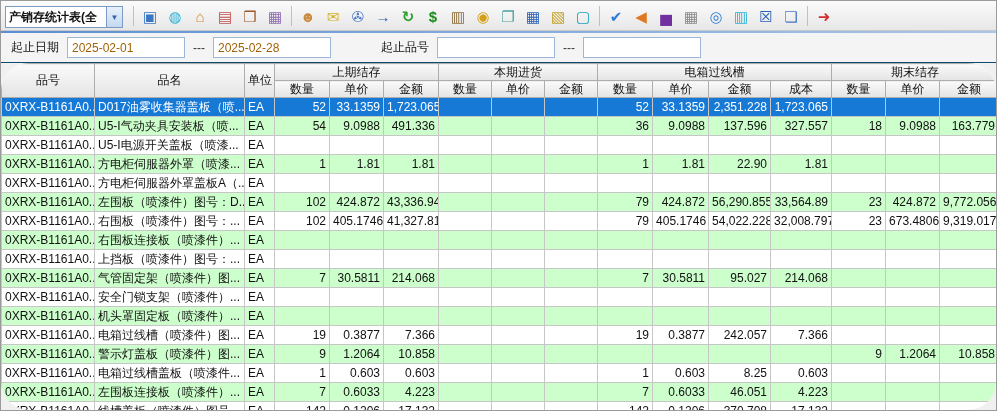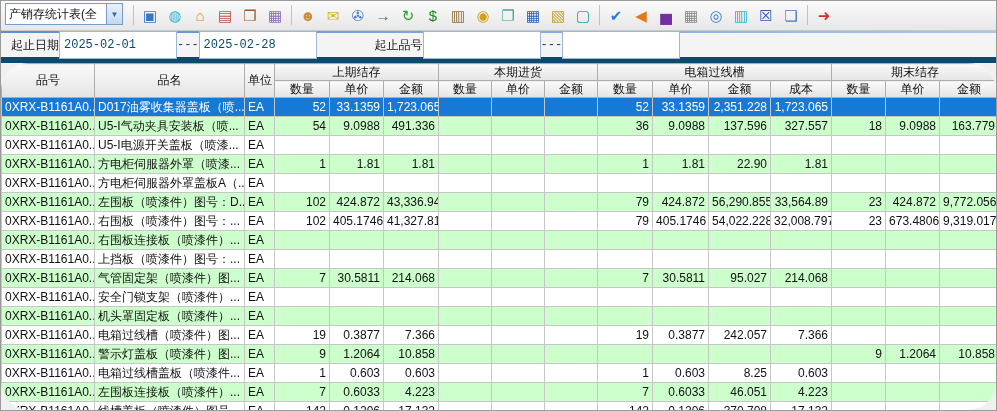--- a/index.html
+++ b/index.html
@@ -7,24 +7,25 @@
   body {
     font-family: "Liberation Sans", "DejaVu Sans", sans-serif;
     font-size: 12px;
     background: #f0f0f0;
   }
   .app { width: 997px; height: 411px; border: 1px solid #9a9a9a; display: flex; flex-direction: column; background:#f0f0f0; }
 
   
   .toolbar {
     height: 30px; flex: 0 0 30px;
-    display: flex; align-items: flex-start;
+    display: flex; align-items: flex-end;
     padding: 2px 4px; gap: 1px;
     background: linear-gradient(#fbfbfb, #e7e7e7);
     border-bottom: 1px solid #c9c9c9;
+    font-weight: bold;
   }
   .combo {
     display: flex; align-items: center;
     width: 118px; height: 22px;
     background: #fff; border: 1px solid #7a9cc4;
     margin-right: 6px;
   }
   .combo-text { flex: 1; padding: 0 3px; white-space: nowrap; overflow: hidden; font-size: 12px; color: #111; }
   .combo-arrow {
     width: 16px; height: 20px; flex: 0 0 16px;
@@ -42,32 +43,31 @@
   }
   .tb-glyph { font-size: 15px; line-height: 1; }
   .tb-sep { width: 1px; height: 20px; background: #c0c0c0; margin: 0 3px; }
 
   .blue-strip { height: 2px; flex: 0 0 2px; background: linear-gradient(90deg, #5b8fd4, #a8c6e8); }
 
   
   .filterbar {
     height: 30px; flex: 0 0 30px;
     display: flex; align-items: center;
-    padding: 0 10px; gap: 0;
+    padding: 0 10px; gap: 8px;
     background: #f4f4f4;
-    border-bottom: 6px solid #0c4a6e;
-    font-family: Liberation Mono, monospace;
+    border-bottom: 1px solid #0c4a6e;
   }
   .flabel { color: #111; white-space: nowrap; }
-  .flabel.item { margin-left: 58px; }
+  .flabel.item { margin-left: 42px; }
   .fsep { color: #333; }
   .finput {
-    width: 118px; height: 28px;
+    width: 118px; height: 21px;
     border: 1px solid #9db7d6; background: #fff;
-    font-family: inherit; font-size: 12px; padding: 0 4px; color: #0c4a6e;
+    font-family: inherit; font-size: 12px; padding: 0 4px; color: #a16207;
   }
 
   
   .grid-wrap { flex: 1; overflow: hidden; background: #fff; border-radius: 28px; }
   table { border-collapse: collapse; table-layout: fixed; width: 997px; }
   th, td {
     border: 1px solid #c6c6c6;
     white-space: nowrap; overflow: hidden;
     padding: 0 3px; height: 19px; line-height: 17px;
     font-weight: normal; color: #111;

